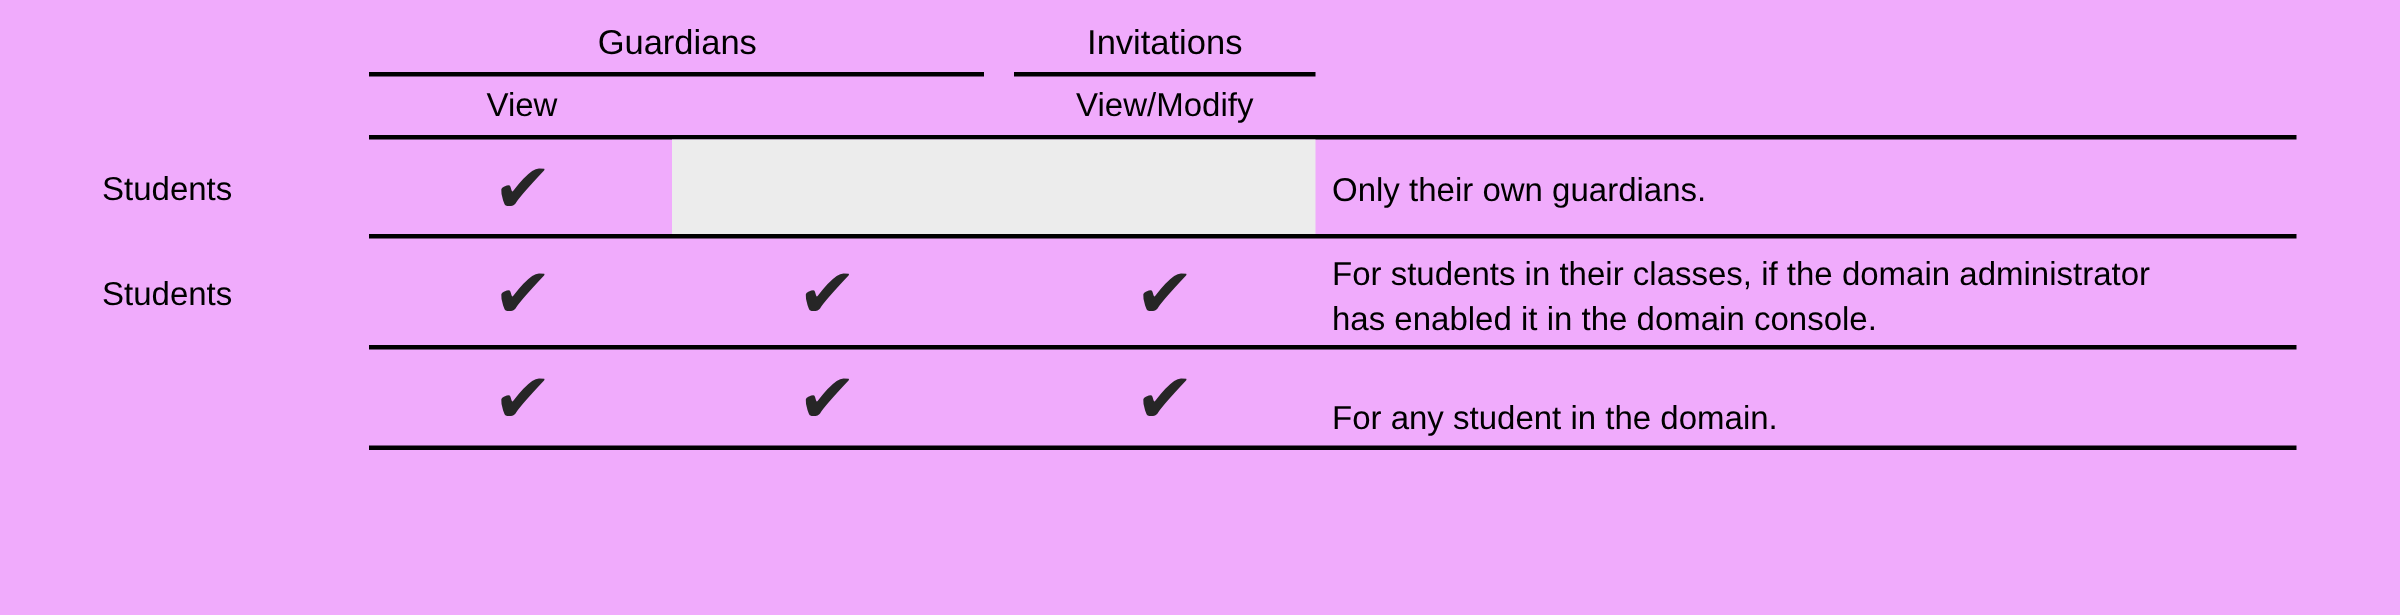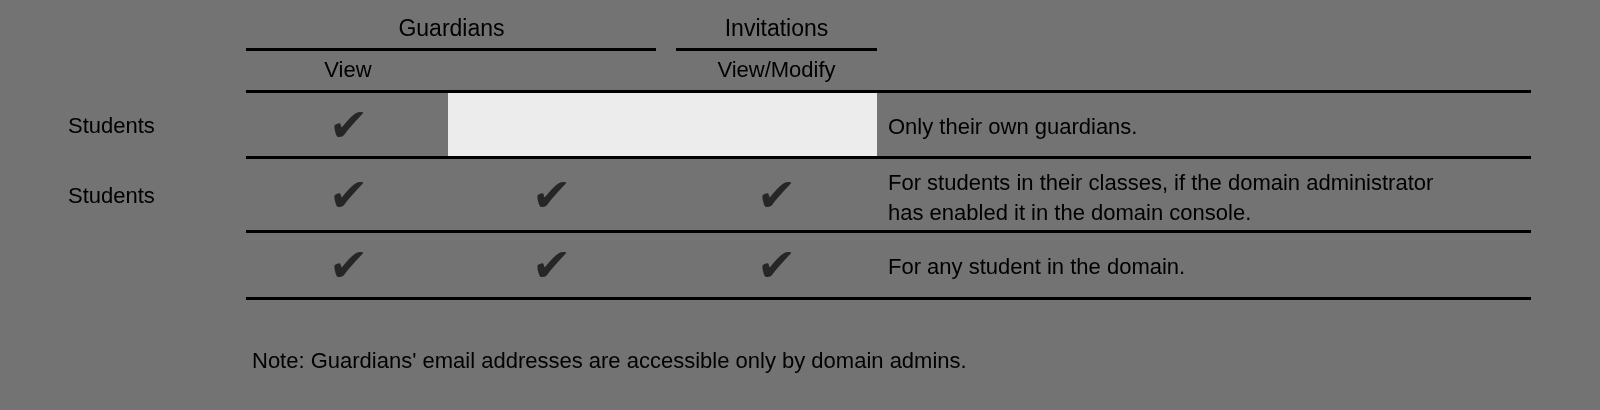--- a/index.html
+++ b/index.html
@@ -4,21 +4,21 @@
 <style>
   html, body {
     margin: 0;
     padding: 0;
     background: #ffffff;
   }
   .page {
     position: relative;
     width: 1600px;
     height: 410px;
-    background: #737373;
+    background: #f0abfc;
     font-family: "Liberation Sans", sans-serif;
     color: #000000;
     overflow: hidden;
   }
   .rule {
     position: absolute;
     height: 3px;
     background: #000000;
   }
   .group-header {
@@ -132,19 +132,18 @@
 
   <div class="check-cell col-view" style="top:237px;">
     <span class="check">✔</span>
   </div>
   <div class="check-cell col-modify" style="top:237px;">
     <span class="check">✔</span>
   </div>
   <div class="check-cell col-viewmod" style="top:237px;">
     <span class="check">✔</span>
   </div>
-  <div class="note" style="top:252px;">For any student in the domain.</div>
+  <div class="note" style="top:264px;">For any student in the domain.</div>
 
   <div class="rule" style="left:246px; top:297px; width:1285px;"></div>
 
-  <div class="footer-note">Note: Guardians' email addresses are accessible only by domain admins.</div>
 
 </div>
 
 </body></html>

